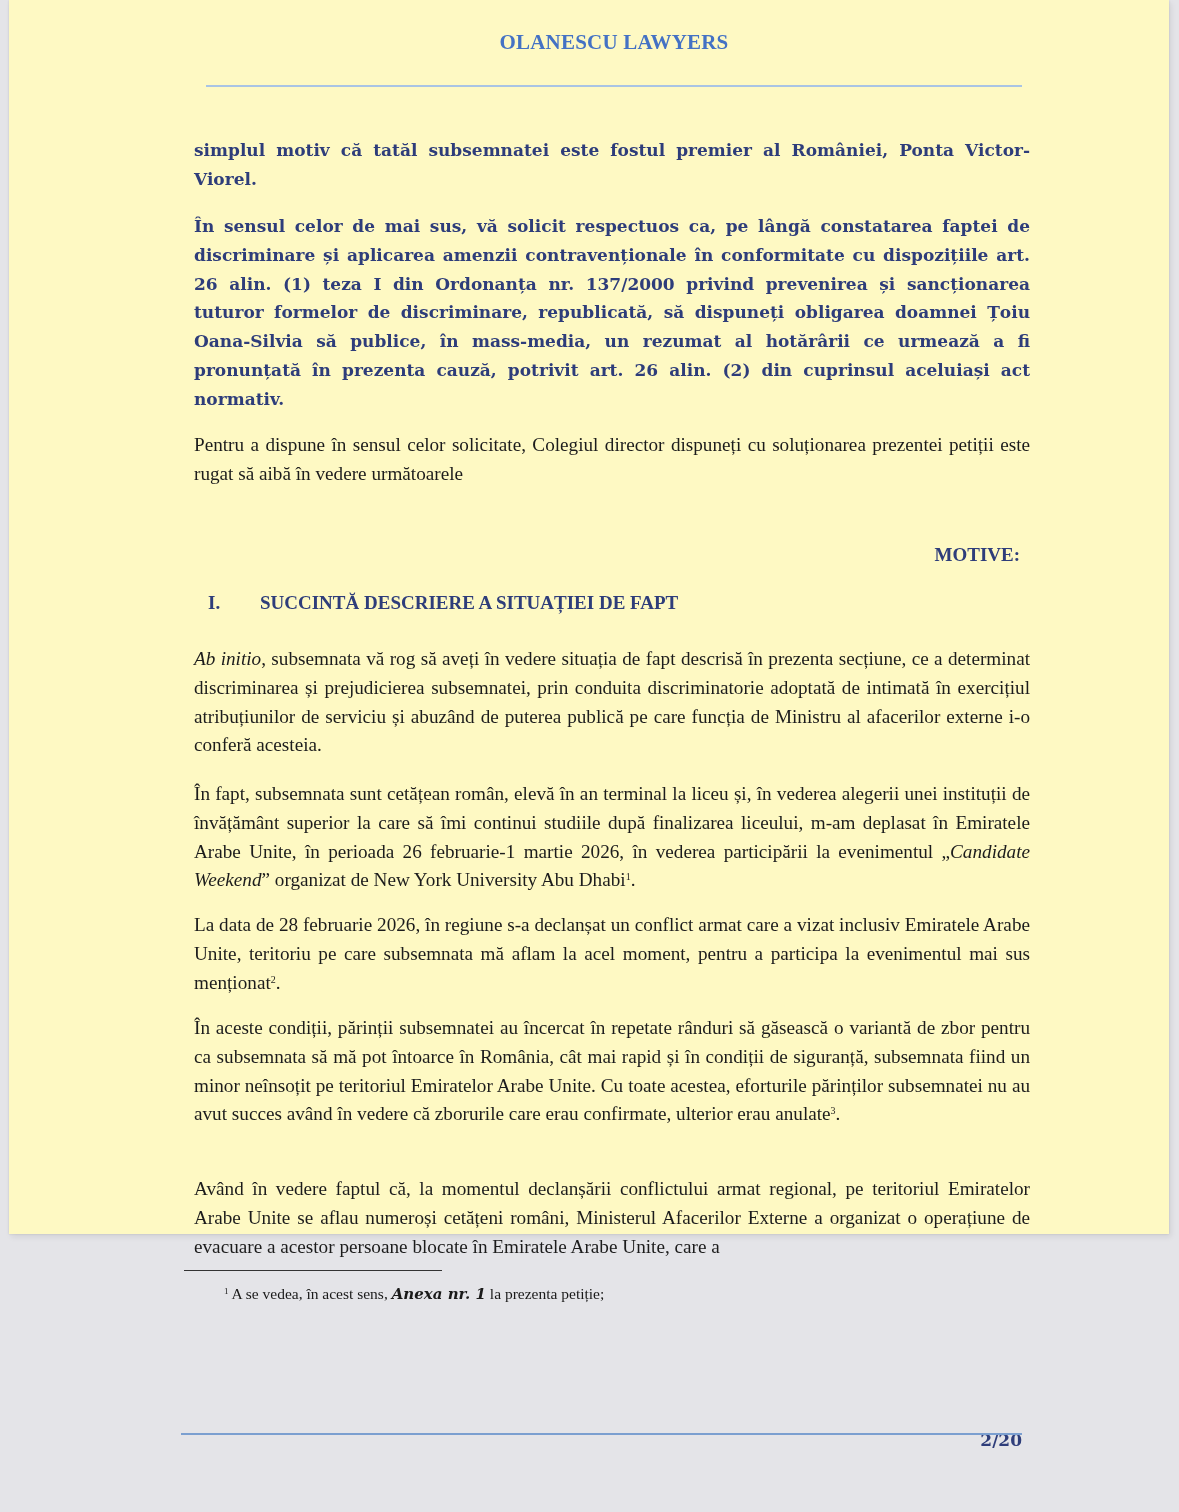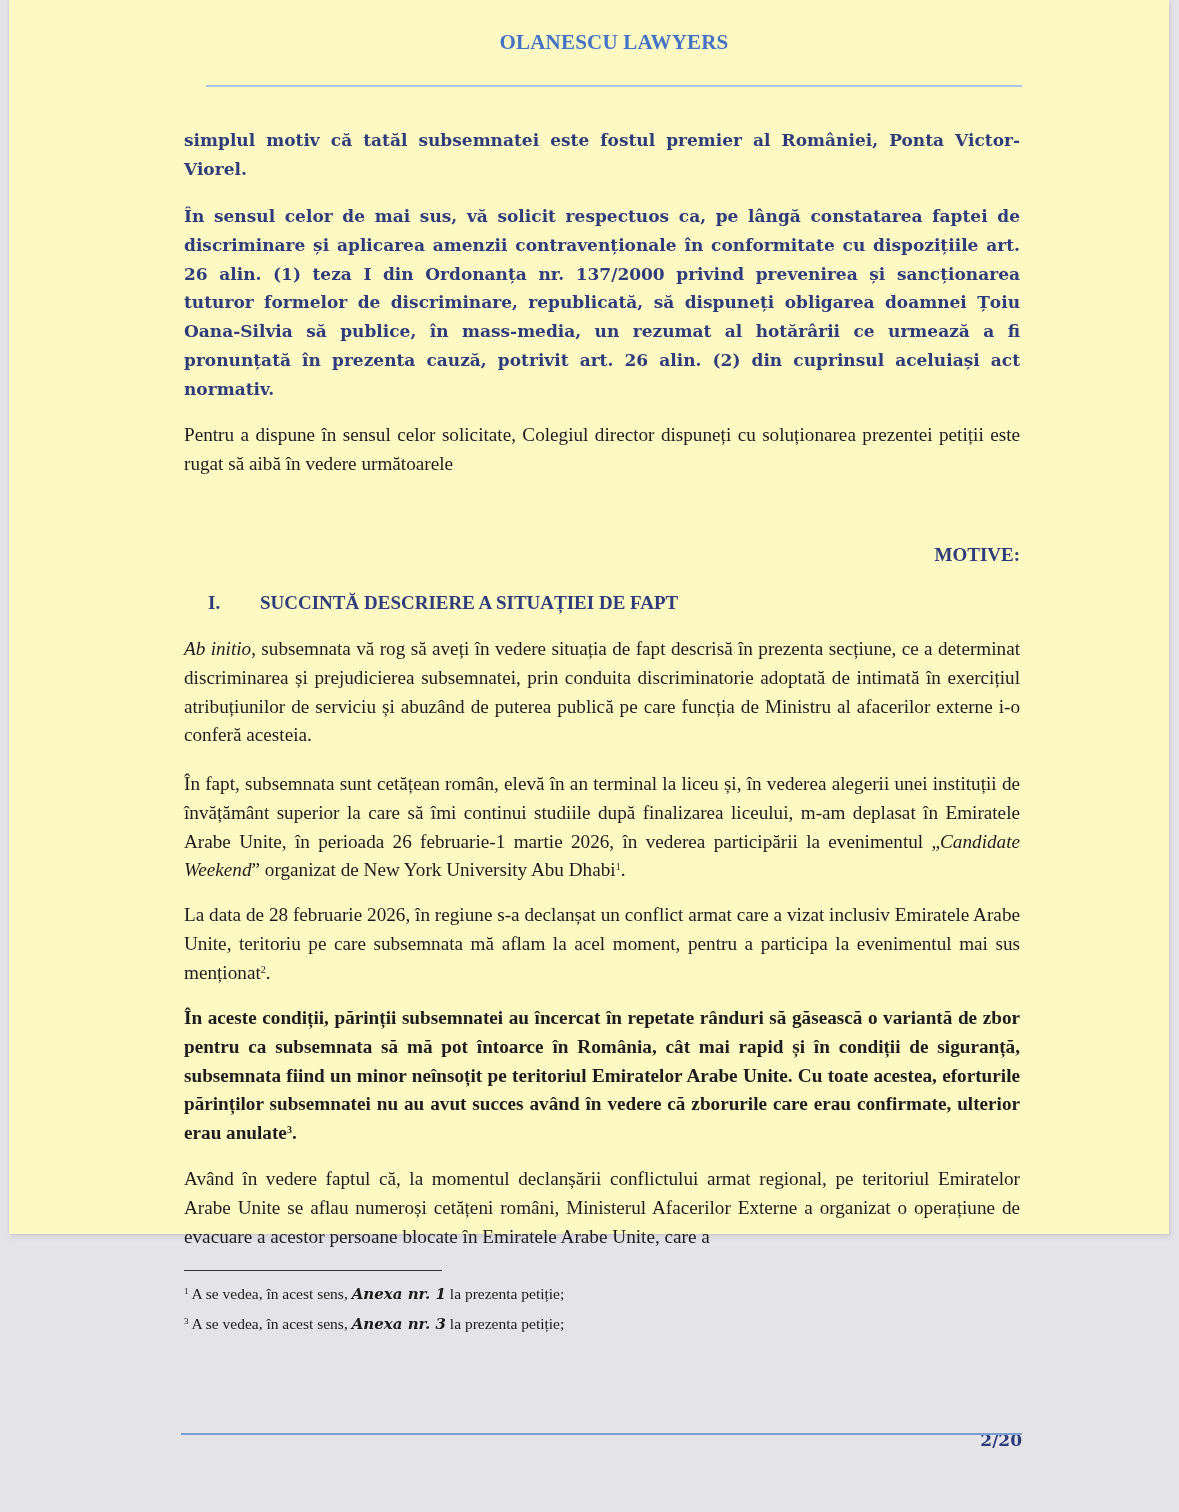--- a/index.html
+++ b/index.html
@@ -41,21 +41,21 @@
     }
     .content {
       position: absolute;
       left: 175px;
       top: 126px;
       width: 836px;
       font-family: "DejaVu Serif", "Liberation Serif", serif;
       color: #1a1a1a;
     }
     p {
-      margin: 0;
+      margin: 10px;
       text-align: justify;
       font-size: 17.2px;
       line-height: 28.8px;
     }
     .bold-blue {
       font-weight: bold;
       color: #2e3d7a;
       font-size: 17px;
     }
     .normal {
@@ -107,20 +107,21 @@
       left: 175px;
       top: 1279px;
       font-family: "Liberation Serif", "DejaVu Serif", serif;
       font-size: 15.5px;
       color: #1a1a1a;
     }
     .footnote {
       height: 29.5px;
       line-height: 29.5px;
       white-space: nowrap;
+      margin-left: 40px;
     }
     .footnote sup { font-size: 9px; vertical-align: 5px; }
     .footnote .anexa {
       font-family: "DejaVu Serif", serif;
       font-weight: bold;
       font-style: italic;
       font-size: 15px;
     }
     .page-number {
       position: absolute;
@@ -166,34 +167,31 @@
     </p>
 
     <p class="normal" style="position:absolute; top:644px; left:0; width:836px;">
       <span>În fapt, subsemnata sunt cetățean român, elevă în an terminal la liceu și, în vederea alegerii unei instituții de învățământ superior la care să îmi continui studiile după finalizarea liceului, m-am deplasat în Emiratele Arabe Unite, în perioada 26 februarie-1 martie 2026, în vederea participării la evenimentul „</span><em>Candidate Weekend</em><span>” organizat de New York University Abu Dhabi</span><sup>1</sup><span>.</span>
     </p>
 
     <p class="normal" style="position:absolute; top:775px; left:0; width:836px;">
       <span>La data de 28 februarie 2026, în regiune s-a declanșat un conflict armat care a vizat inclusiv Emiratele Arabe Unite, teritoriu pe care subsemnata mă aflam la acel moment, pentru a participa la evenimentul mai sus menționat</span><sup>2</sup><span>.</span>
     </p>
 
-    <p class="normal" style="position:absolute; top:878px; left:0; width:836px;font-weight:bold;">
+    <p class="normal" style="position:absolute; top:878px; left:0; width:836px;">
       <span>În aceste condiții, părinții subsemnatei au încercat în repetate rânduri să găsească o variantă de zbor pentru ca subsemnata să mă pot întoarce în România, cât mai rapid și în condiții de siguranță, subsemnata fiind un minor neînsoțit pe teritoriul Emiratelor Arabe Unite. Cu toate acestea, eforturile părinților subsemnatei nu au avut succes având în vedere că zborurile care erau confirmate, ulterior erau anulate</span><sup>3</sup><span>.</span>
     </p>
 
     <p class="normal" style="position:absolute; top:1039px; left:0; width:836px;">
       <span>Având în vedere faptul că, la momentul declanșării conflictului armat regional, pe teritoriul Emiratelor Arabe Unite se aflau numeroși cetățeni români, Ministerul Afacerilor Externe a organizat o operațiune de evacuare a acestor persoane blocate în Emiratele Arabe Unite, care a</span>
     </p>
   </div>
 
   <div class="footnote-rule"></div>
   <div class="footnotes">
     <div class="footnote">
       <sup>1</sup> <span>A se vedea, în acest sens, </span><span class="anexa">Anexa nr. 1</span><span> la prezenta petiție;</span>
     </div>
-    <div class="footnote">
-      <sup>3</sup> <span>A se vedea, în acest sens, </span><span class="anexa">Anexa nr. 3</span><span> la prezenta petiție;</span>
-    </div>
   </div>
 
   <div class="page-number">2/20</div>
   <div class="footer-rule"></div>
 </div>
 
 </body></html>

